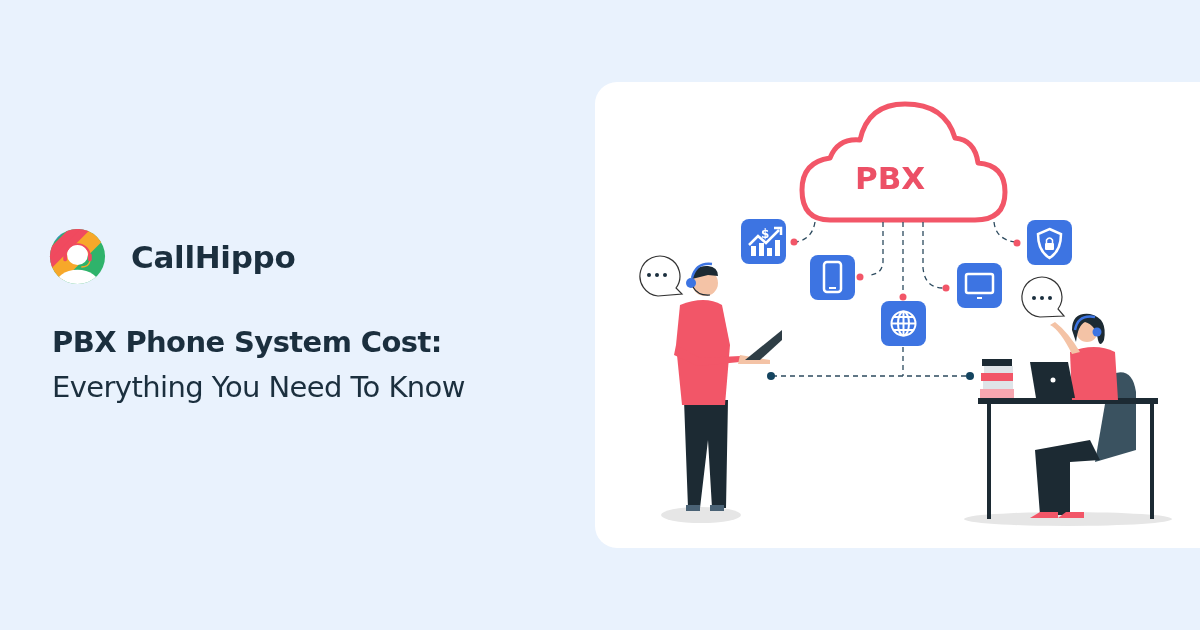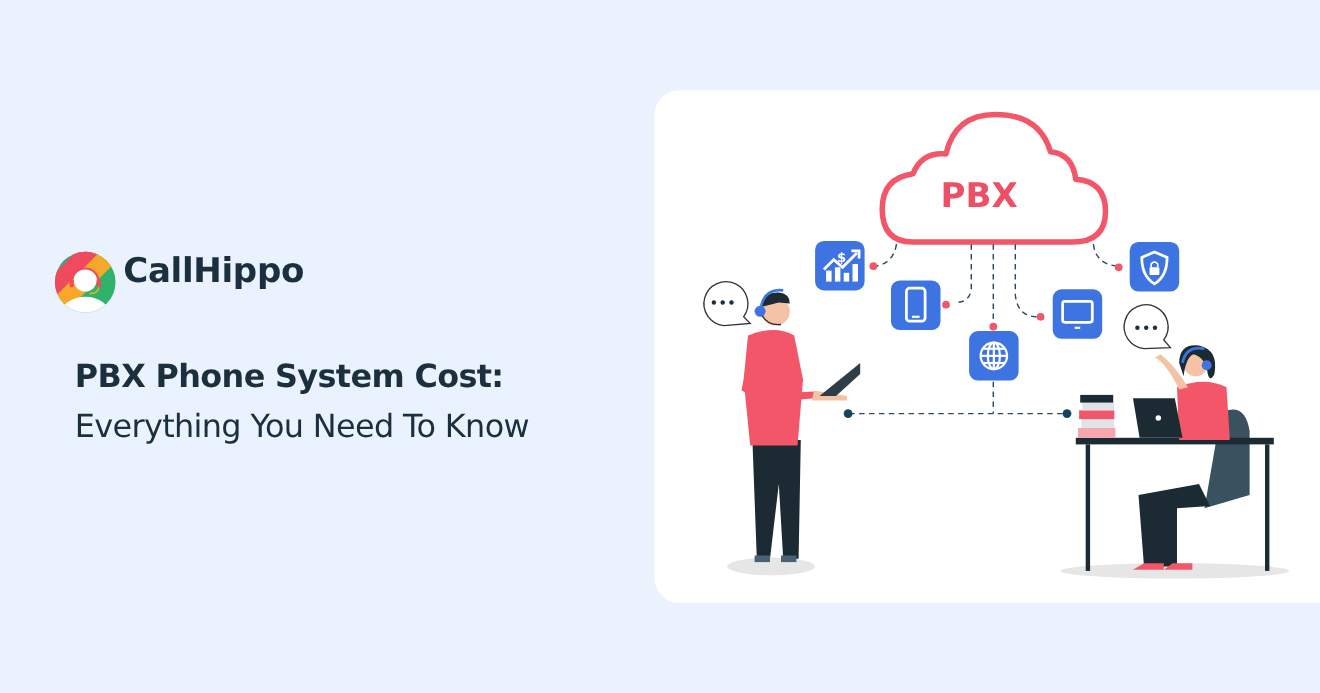--- a/index.html
+++ b/index.html
@@ -4,32 +4,31 @@
 <style>
   html, body { margin: 0; padding: 0; }
   body {
     width: 1200px; height: 630px; overflow: hidden;
     background: #e9f2fd;
     position: relative;
     font-family: "Liberation Sans", "DejaVu Sans", sans-serif;
   }
   .brand {
     position: absolute; left: 49px; top: 228px;
-    display: flex; gap: 6px;
+    display: flex; align-items: center; gap: 25px;
   }
   .brand-logo { width: 57px; height: 57px; }
   .brand-name {
     font-size: 31px; font-weight: 700; color: #1b2f3e; letter-spacing: -0.3px;
     font-family: "DejaVu Sans", sans-serif;
   }
   .headline {
     position: absolute; left: 52px; top: 322px;
     color: #1b2f3e;
     font-family: "DejaVu Sans", sans-serif;
-    margin-left: 16px;
   }
   .headline .line1 { font-size: 29px; font-weight: 700; letter-spacing: -0.6px; line-height: 40px; }
   .headline .line2 { font-size: 29px; font-weight: 400; letter-spacing: -0.6px; line-height: 50px; text-align: center; }
   .card {
     position: absolute; left: 595px; top: 82px; width: 640px; height: 466px;
     background: #ffffff; border-radius: 22px;
   }
   .illus { position: absolute; left: 0; top: 0; }
   .pbx-label {
     position: absolute; left: 855px; top: 160px; width: 100px; text-align: left;

